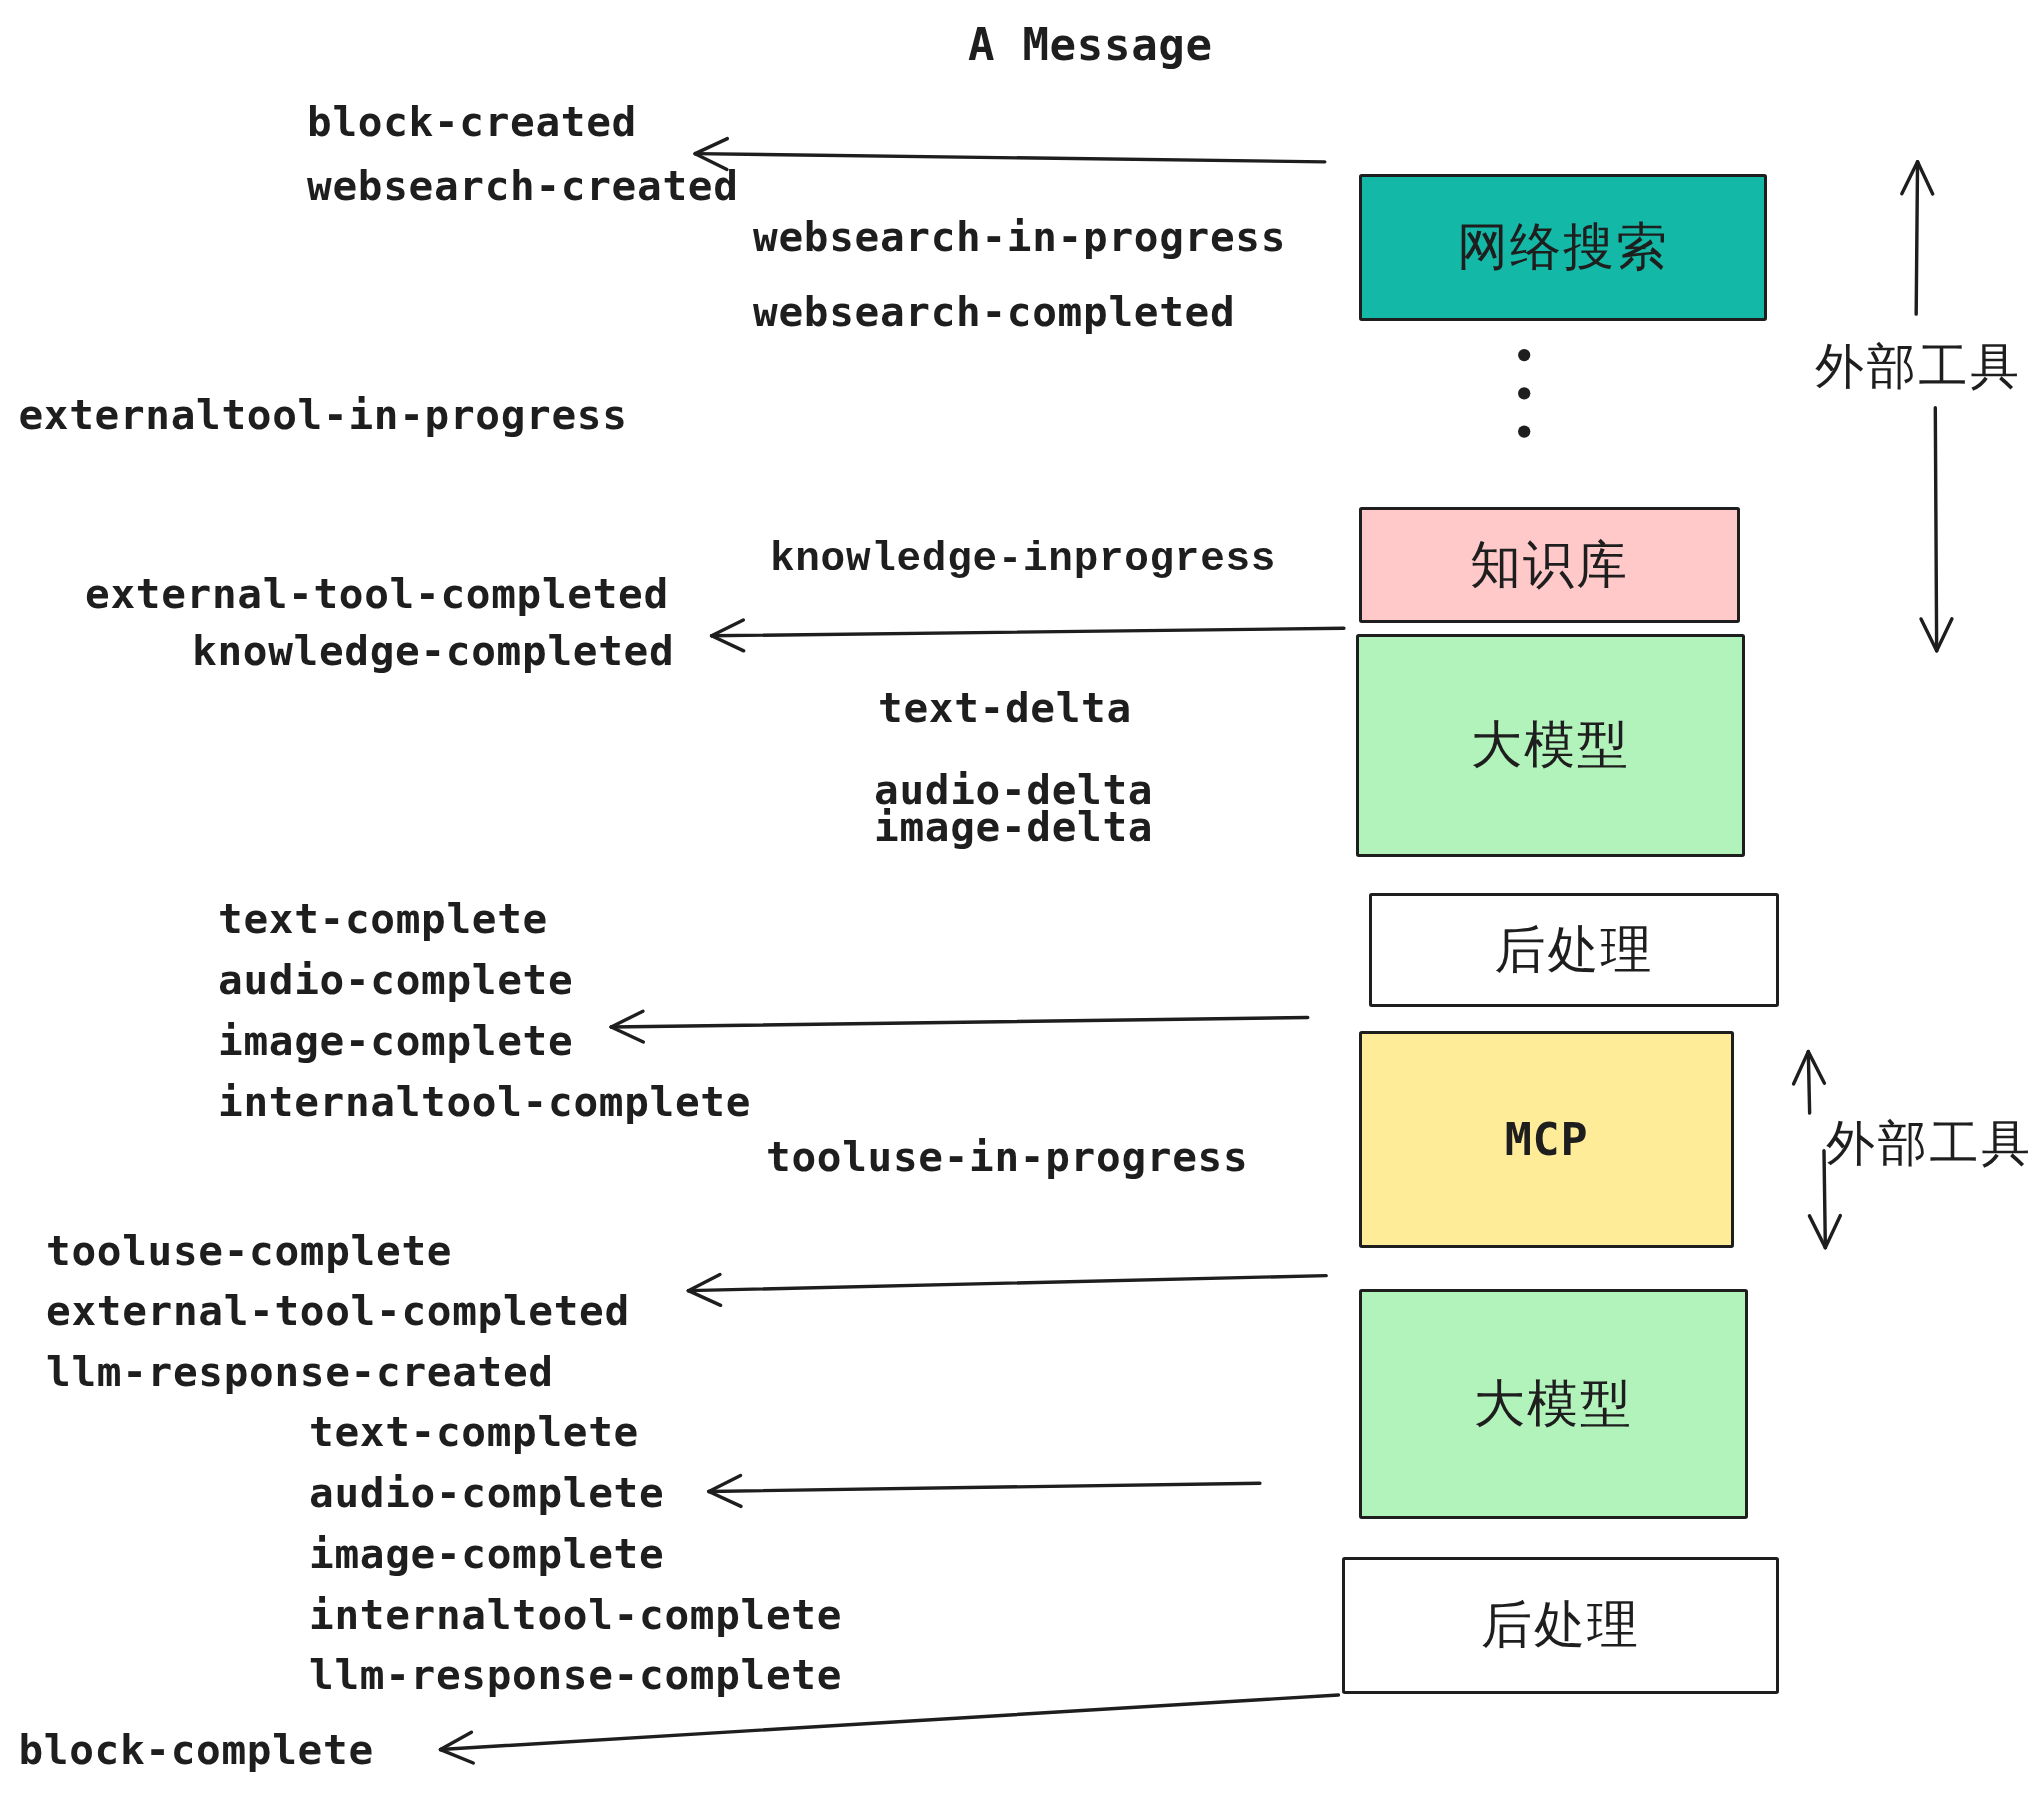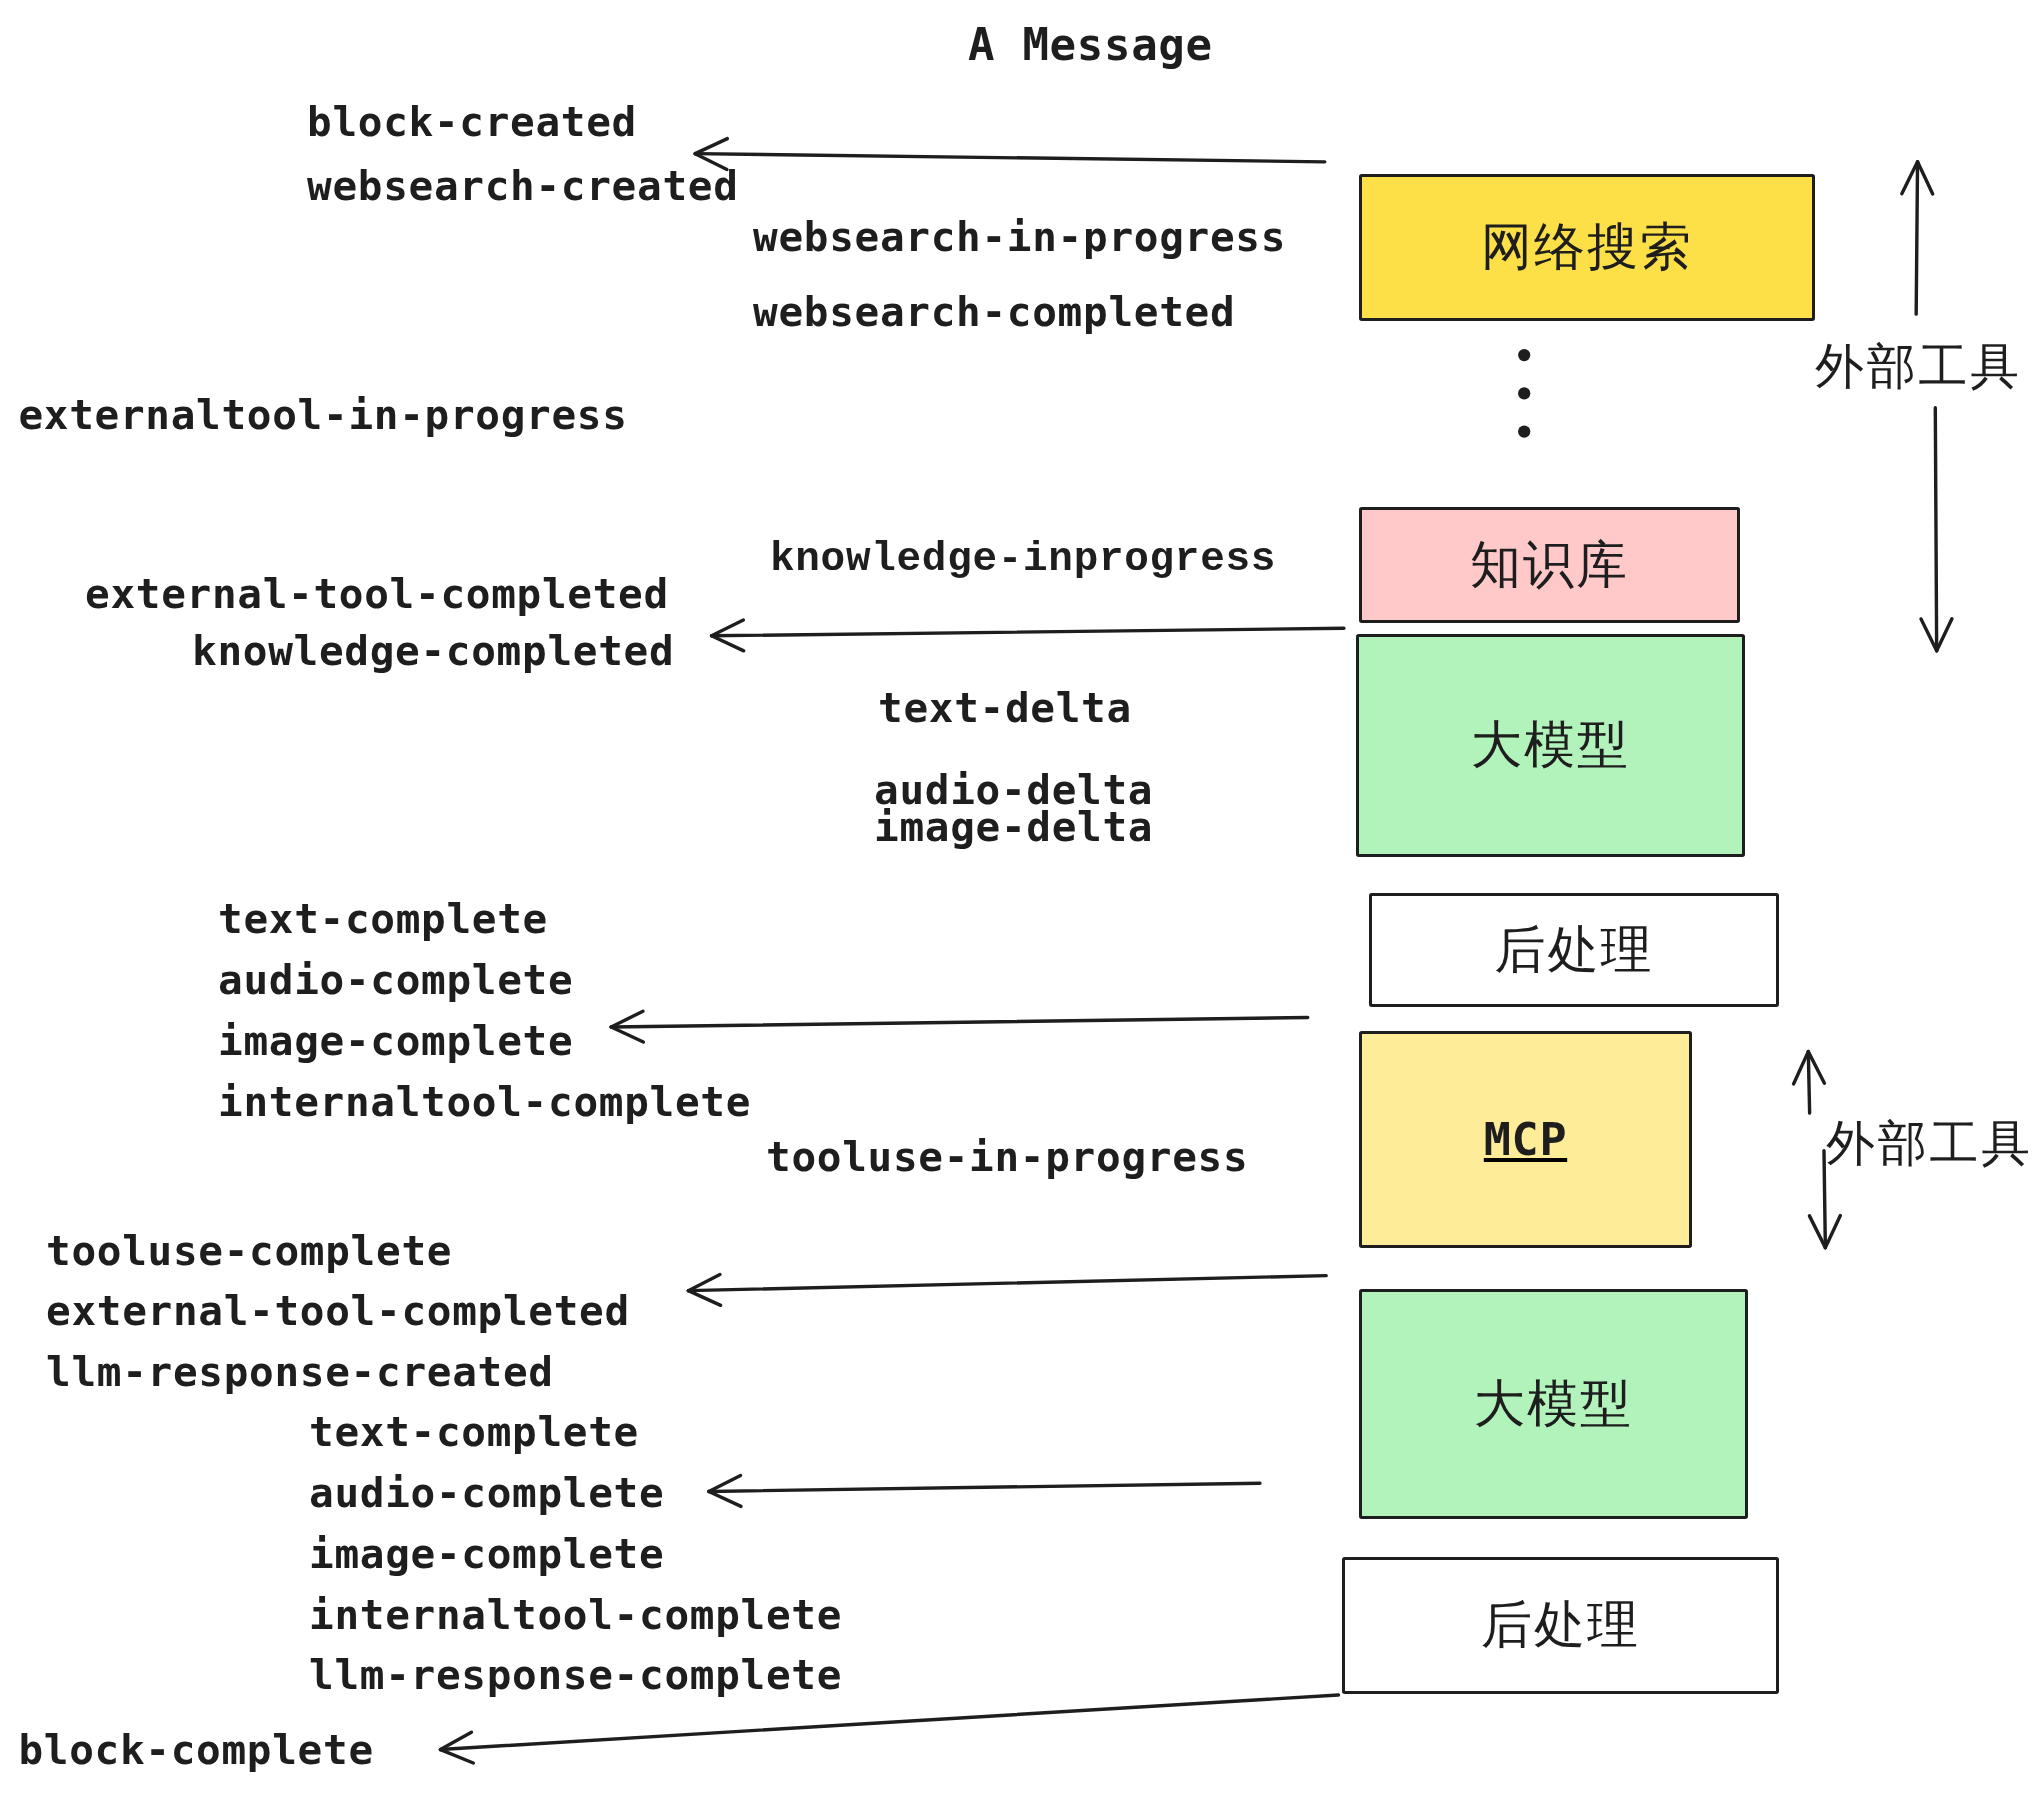--- a/index.html
+++ b/index.html
@@ -71,33 +71,33 @@
       <line x1="2648" y1="1540" x2="2671.6528849277274" y2="1586.3091895264395" stroke="#1e1e1e" stroke-width="5" stroke-linecap="round"></line>
       <line x1="2671" y1="1685" x2="2673" y2="1827" stroke="#1e1e1e" stroke-width="5" stroke-linecap="round"></line>
       <line x1="2673" y1="1827" x2="2694.9565477001197" y2="1779.8628595151088" stroke="#1e1e1e" stroke-width="5" stroke-linecap="round"></line>
       <line x1="2673" y1="1827" x2="2649.7246183344987" y2="1780.4999289427938" stroke="#1e1e1e" stroke-width="5" stroke-linecap="round"></line>
       <circle cx="2232" cy="520" r="9" fill="#1e1e1e"></circle>
       <circle cx="2232" cy="576" r="9" fill="#1e1e1e"></circle>
       <circle cx="2232" cy="632" r="9" fill="#1e1e1e"></circle>
     </svg>
   <div class="diagram-title">A Message</div>
   <div id="boxes">
-      <div class="flow-box" style="left: 1359px; top: 174px; width: 456px; height: 147px; background: #fde047;">
+      <div class="flow-box" style="left: 1359px; top: 174px; width: 408px; height: 147px; background: #14b8a6;">
         <span class="box-label">网络搜索</span>
       </div>
       <div class="flow-box" style="left: 1359px; top: 507px; width: 381px; height: 116px; background: rgb(255, 201, 201);">
         <span class="box-label">知识库</span>
       </div>
       <div class="flow-box" style="left: 1356px; top: 634px; width: 389px; height: 223px; background: rgb(178, 242, 187);">
         <span class="box-label">大模型</span>
       </div>
       <div class="flow-box" style="left: 1369px; top: 893px; width: 410px; height: 114px; background: rgb(255, 255, 255);">
         <span class="box-label">后处理</span>
       </div>
-      <div class="flow-box" style="left: 1359px; top: 1031px; width: 333px; height: 217px; background: rgb(255, 236, 153); text-decoration: underline;">
+      <div class="flow-box" style="left: 1359px; top: 1031px; width: 375px; height: 217px; background: rgb(255, 236, 153);">
         <span class="box-label mono">MCP</span>
       </div>
       <div class="flow-box" style="left: 1359px; top: 1289px; width: 389px; height: 230px; background: rgb(178, 242, 187);">
         <span class="box-label">大模型</span>
       </div>
       <div class="flow-box" style="left: 1342px; top: 1557px; width: 437px; height: 137px; background: rgb(255, 255, 255);">
         <span class="box-label">后处理</span>
       </div>
     </div>
   <div id="events">

